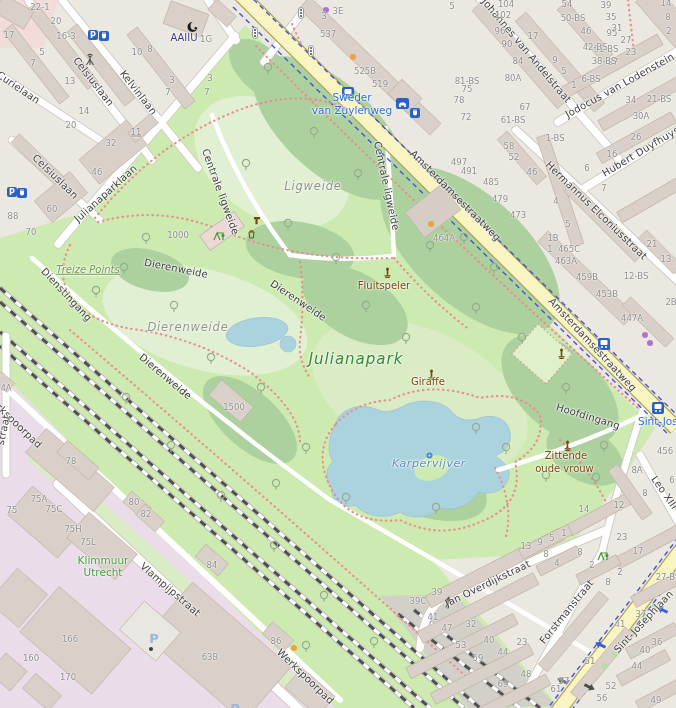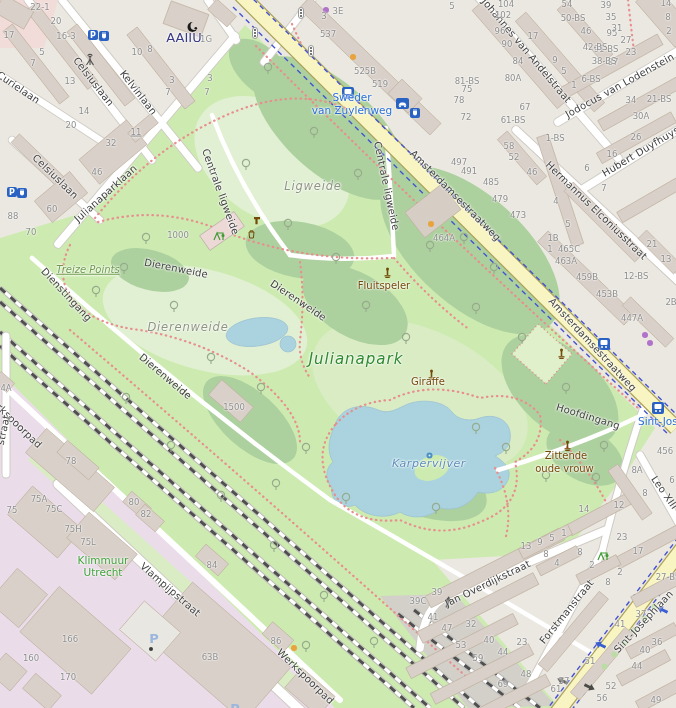--- a/index.html
+++ b/index.html
@@ -11,21 +11,21 @@
        text-shadow:0 0 2px #fff,0 0 2px #fff,0 0 3px #fff;}
   .street{font-size:10px;color:#414141;letter-spacing:.2px;}
   .hn{font-size:8.5px;color:#8e8e8e;text-shadow:0 0 2px #fff,0 0 2px #fff;}
   .water{font-size:11px;color:#5b8cb8;font-style:italic;letter-spacing:.6px;}
   .transit{font-size:10.5px;color:#2a6fd6;}
   .meadow{font-size:11.5px;color:#8f9583;font-style:italic;letter-spacing:.8px;}
   .park{font-size:15px;color:#2f8a2f;font-style:italic;letter-spacing:1px;}
   .garden{font-size:10px;color:#6f9a4e;font-style:italic;}
   .climb{font-size:10.5px;color:#42a03c;}
   .artwork{font-size:10px;color:#734a08;}
-  .worship{font-size:13px;color:#3a3a85;}
+  .worship{font-size:10px;color:#3a3a85;}
   .ico{position:absolute;}
 </style>
 </head>
 <body>
 
 <div id="map">
   <svg width="676" height="708" viewBox="0 0 676 708">
     <rect x="0" y="0" width="676" height="708" fill="#ebe8e1"></rect>
     <path d="M0,0 H58 L44,48 H0 Z" fill="#f2dcd9"></path>
     <path d="M0,372 L335,708 L0,708 Z" fill="#ebdcea"></path>

